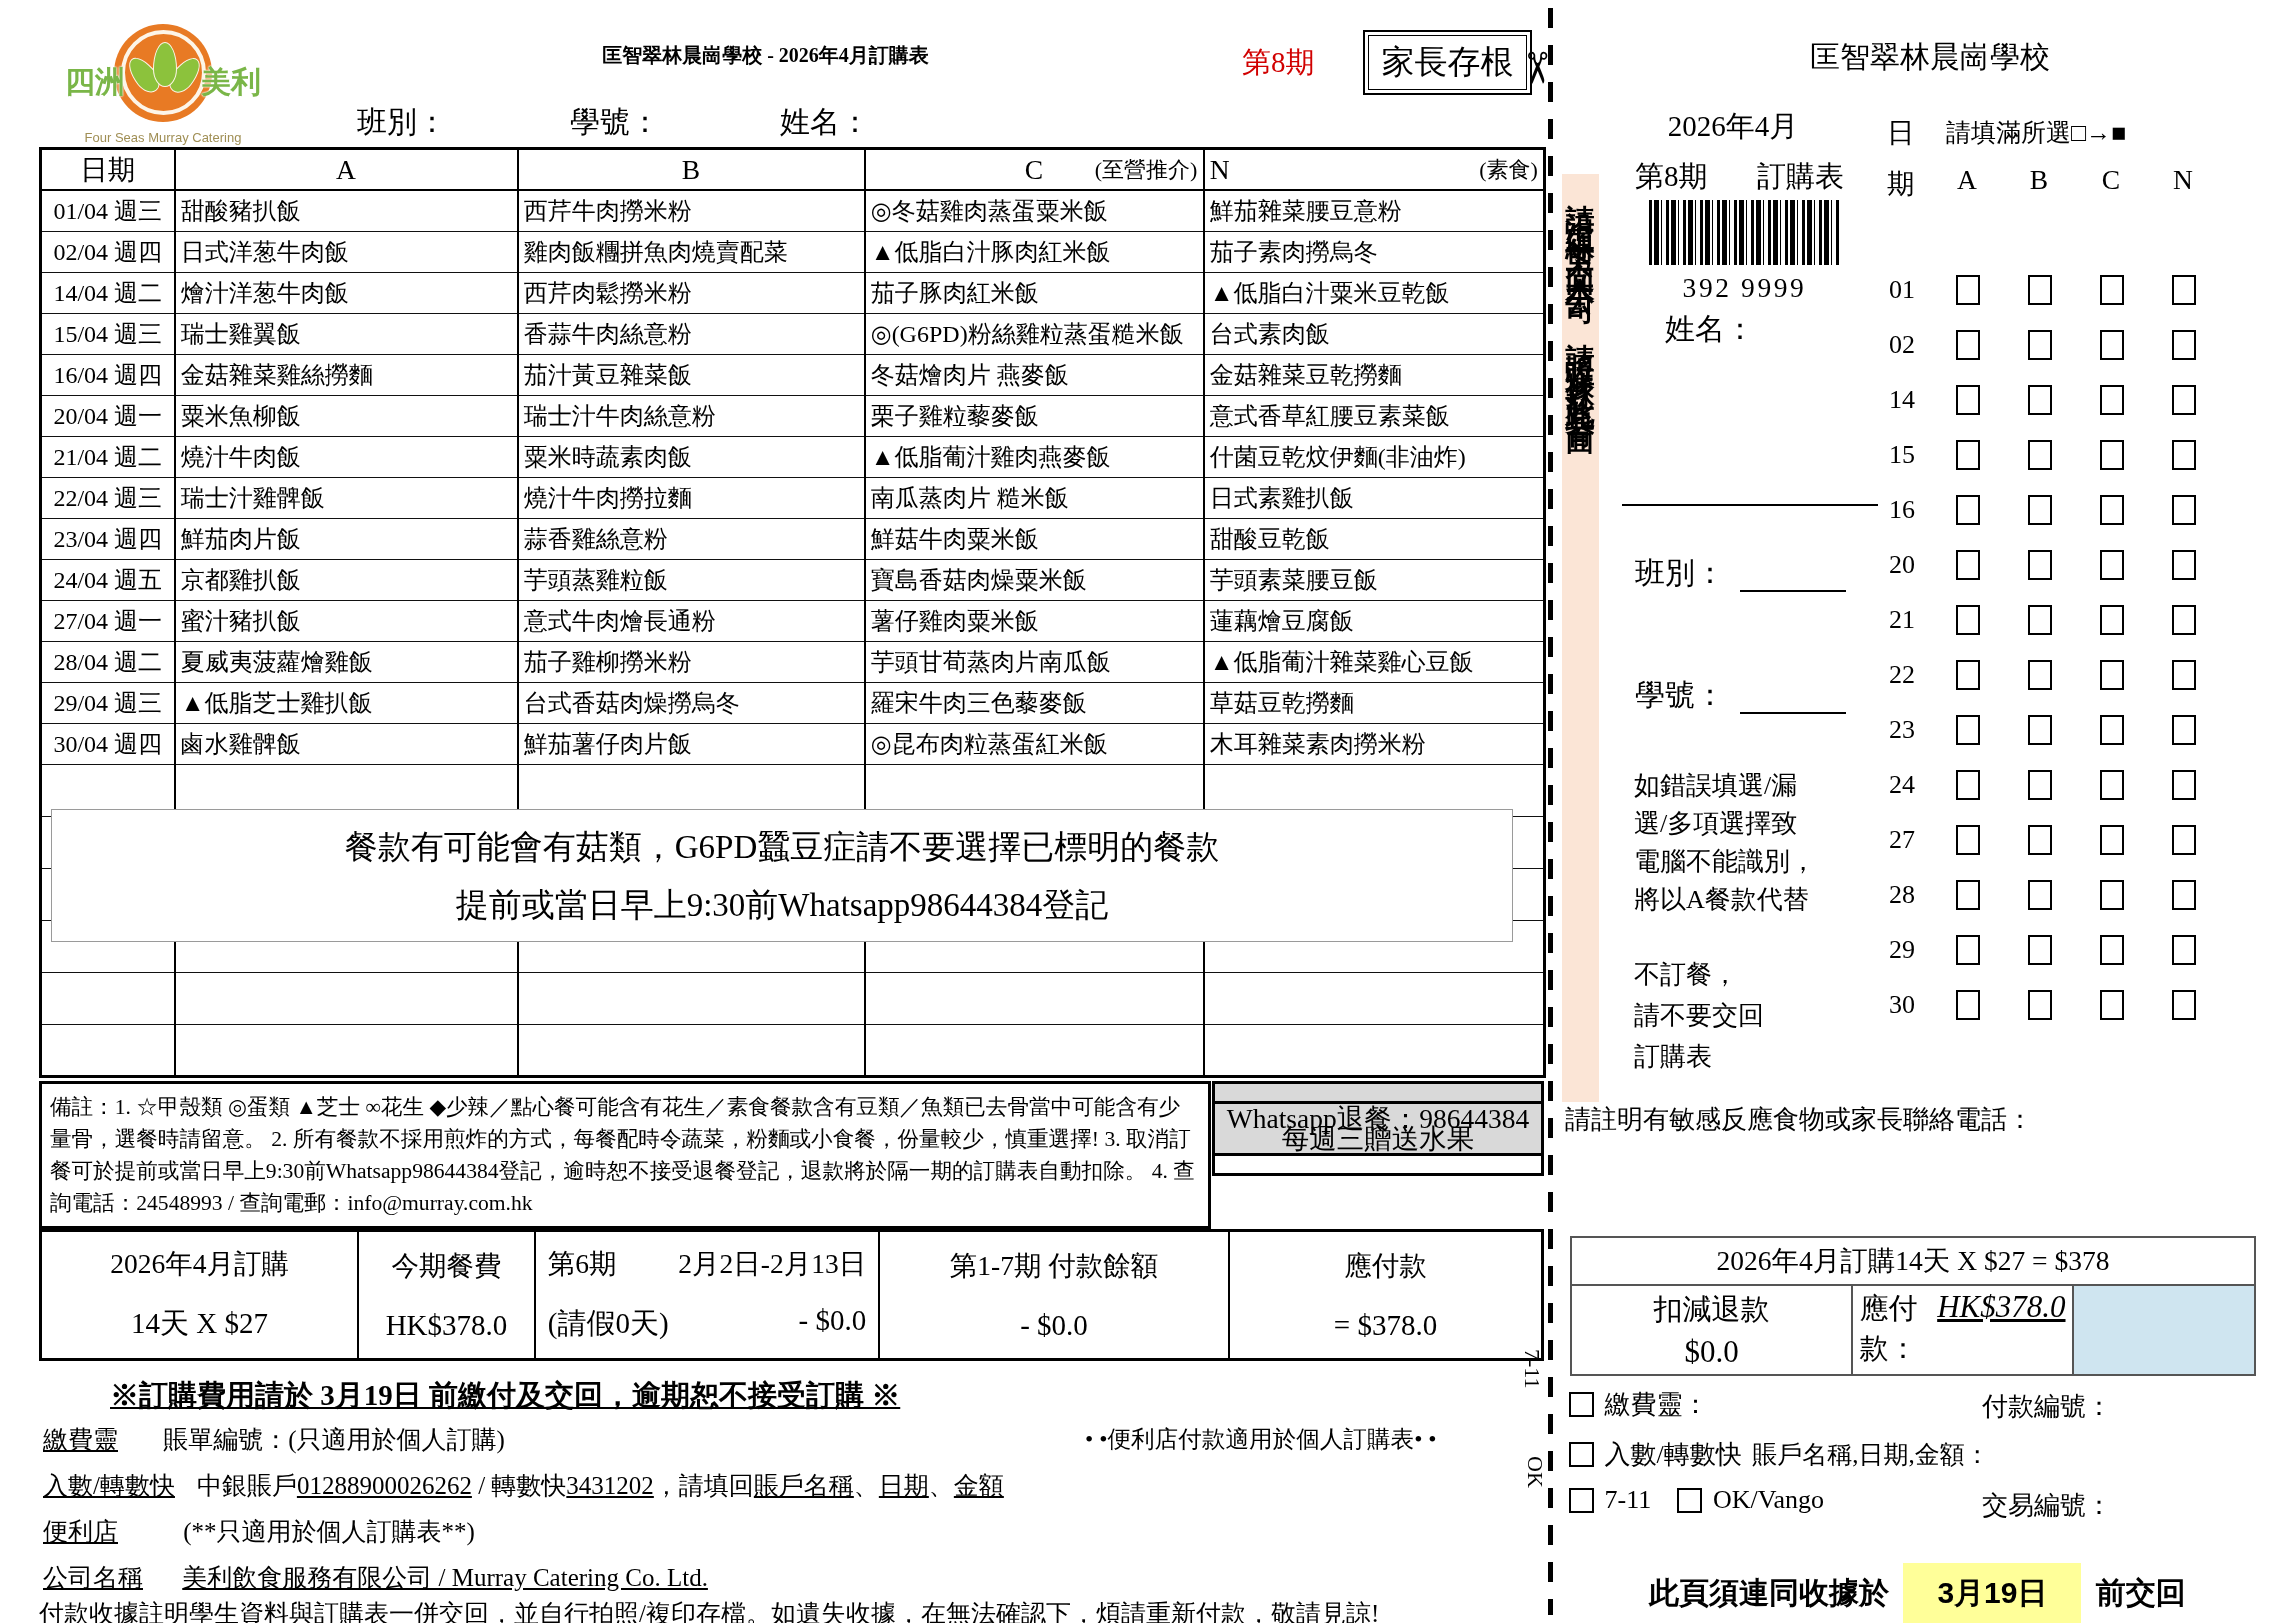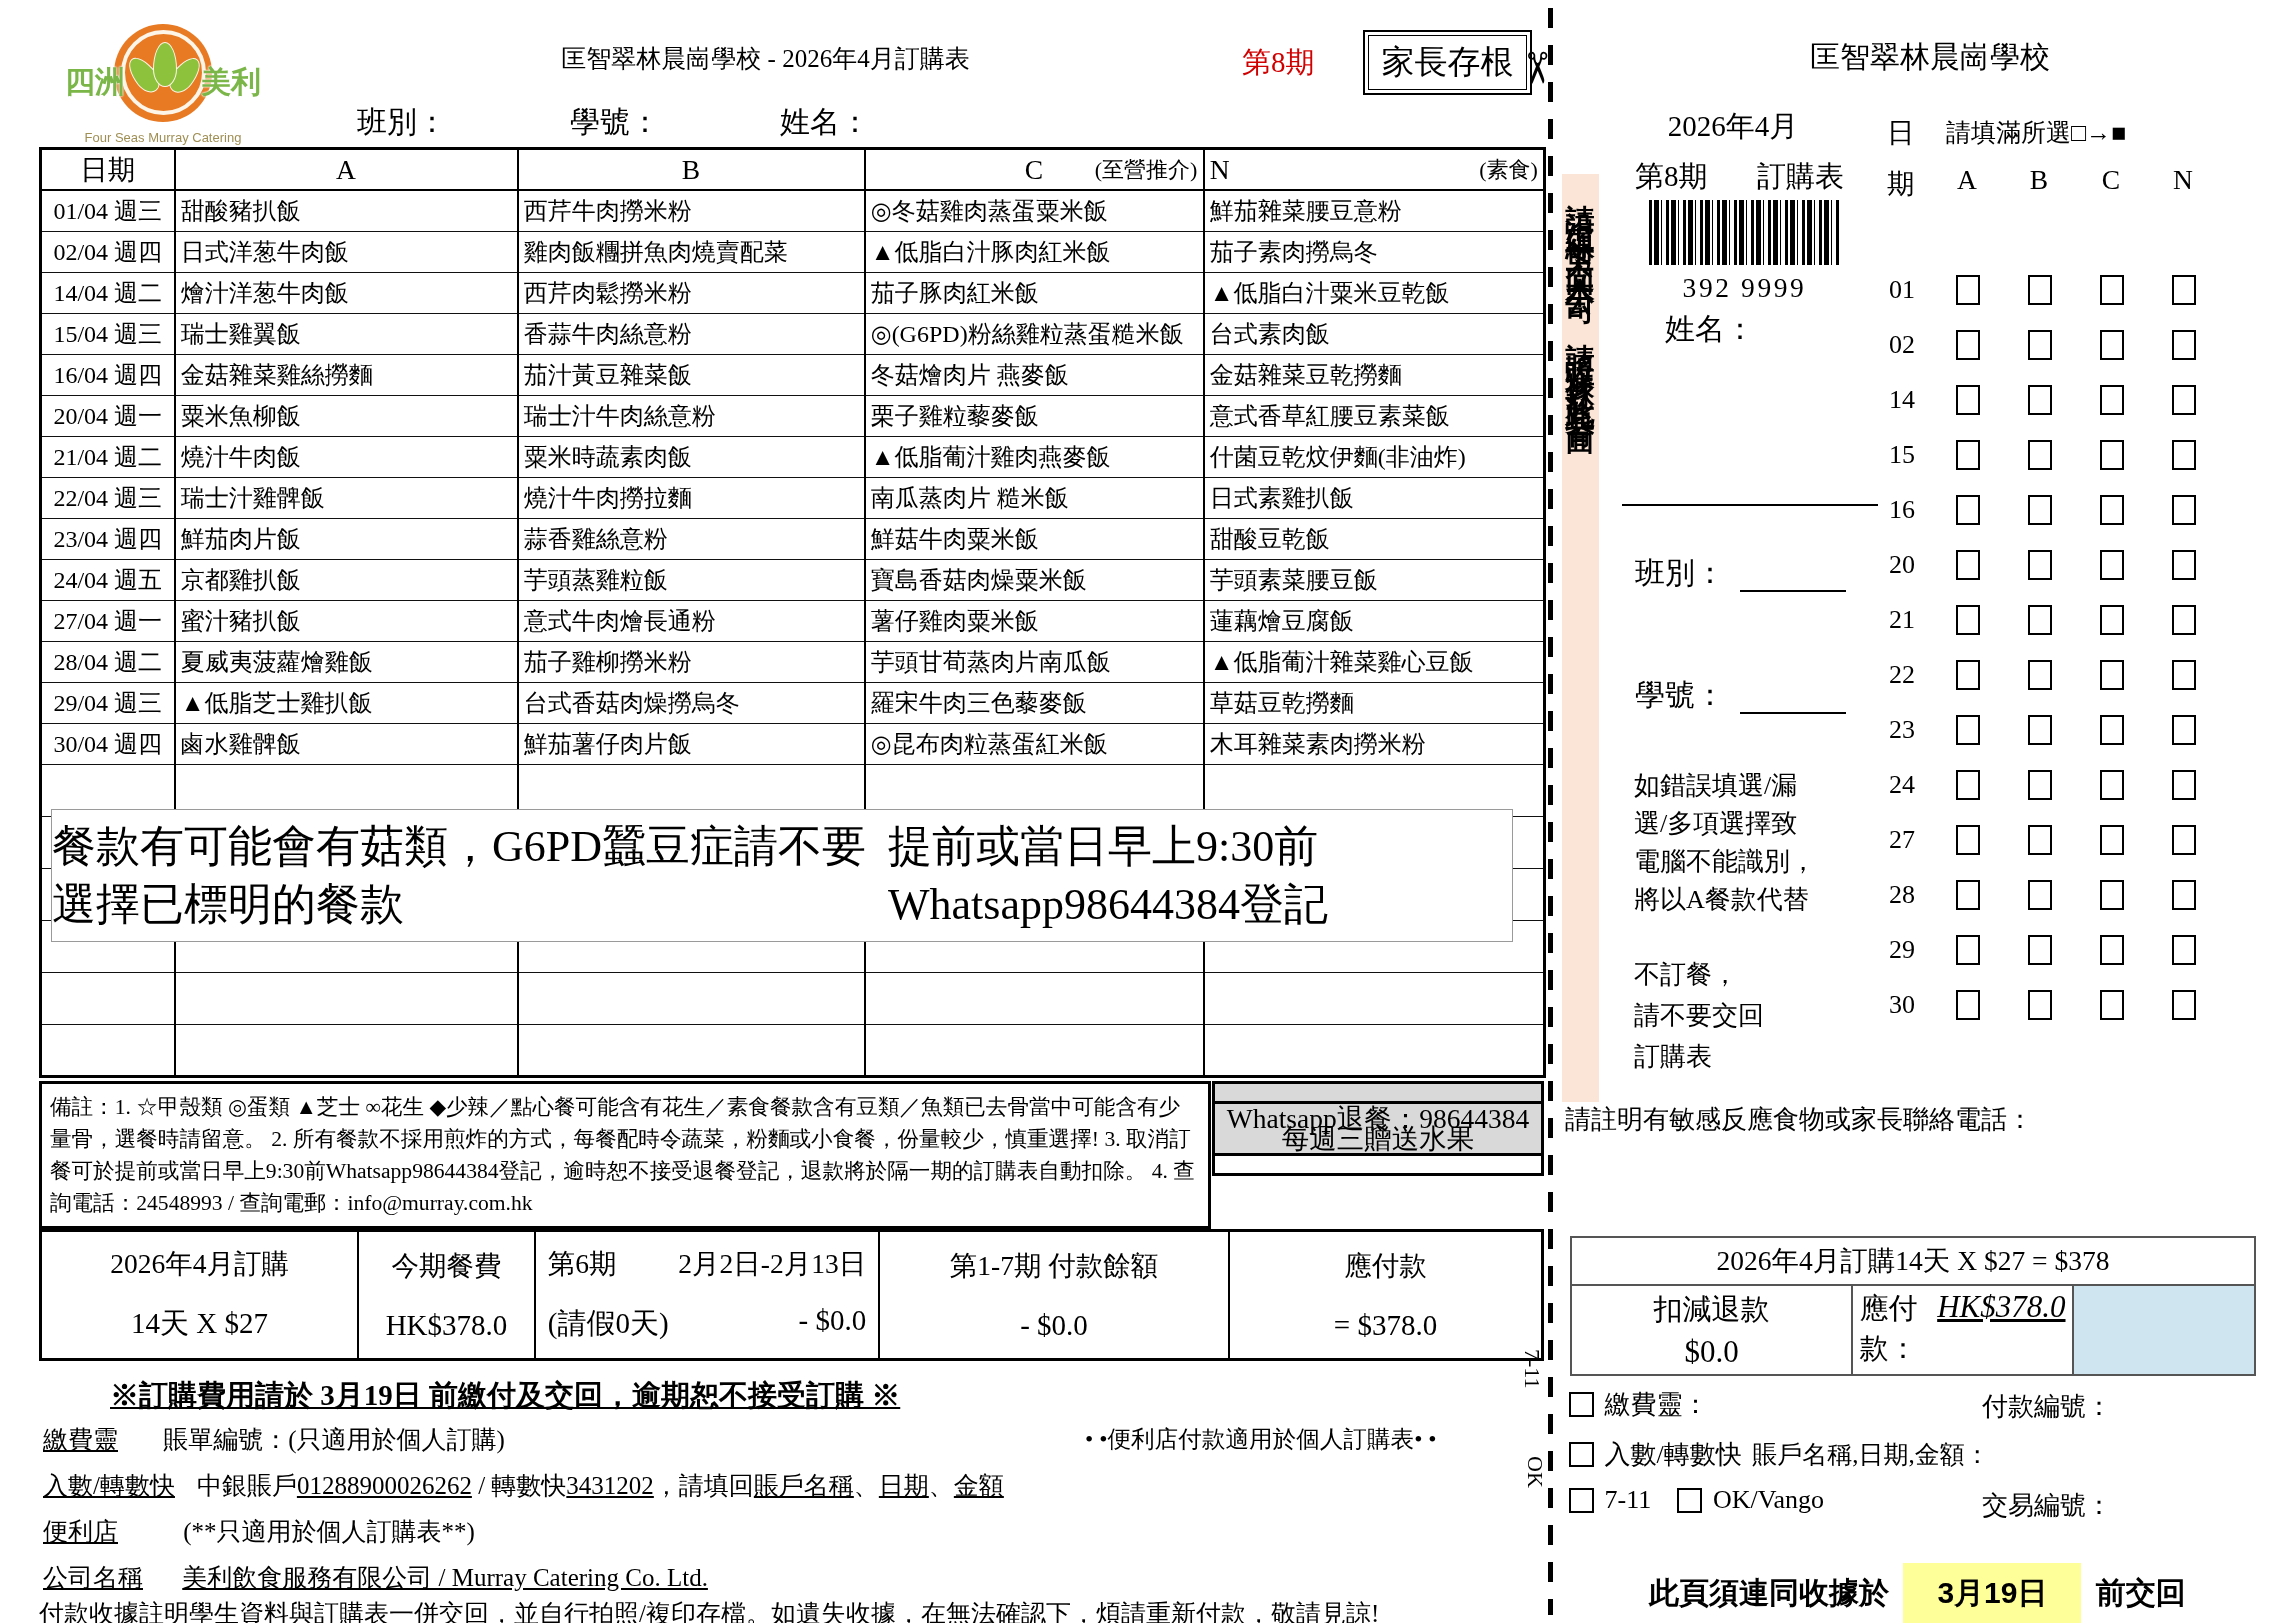--- a/index.html
+++ b/index.html
@@ -12,40 +12,40 @@
   .logo-disc::after{content:"";position:absolute;left:6.5px;top:6.5px;right:6.5px;bottom:6.5px;border-radius:50%;border:4.6px solid #fdf5e8;}
   .leaf{position:absolute;background:#8cc23c;border-radius:50% 50% 50% 50%/60% 60% 40% 40%;border:1.3px solid #fdf5e8;}
   .leaf.c{left:88px;top:18.3px;width:22px;height:43px;}
   .leaf.l{left:68px;top:31px;width:19.6px;height:38px;transform:rotate(-38deg);}
   .leaf.r{left:109px;top:31px;width:19.6px;height:38px;transform:rotate(38deg);}
   .logo-cn{position:absolute;top:38px;font-size:30px;font-weight:bold;color:#7ab648;
            text-shadow:0 0 2px #fff,0 0 2px #fff;}
   .logo-cn.left{left:0px;} .logo-cn.right{right:0px;}
   .logo-cap{position:absolute;left:0;right:0;bottom:-3.9px;text-align:center;font-size:13px;color:#a08f55;font-family:"Liberation Sans",sans-serif;}
   
-  .main-title{left:419px;top:42px;width:693px;text-align:center;font-size:25px;}
+  .main-title{left:419px;top:42px;width:693px;text-align:center;font-size:20px;font-weight:bold;}
   .issue{left:1242px;top:43px;font-size:29px;color:#d10000;}
   .stub-box{left:1363px;top:30px;width:169px;height:65px;border:2.6px solid #000;box-sizing:border-box;}
   .stub-box-in{position:absolute;left:2.6px;top:2.6px;right:2.6px;bottom:2.6px;border:1.3px solid #000;display:flex;align-items:center;justify-content:center;font-size:33px;}
   .hfield{top:102px;font-size:30px;}
   
   table.menu{position:absolute;left:39px;top:147px;width:1505px;border-collapse:collapse;table-layout:fixed;border:3.9px solid #000;}
   table.menu th,table.menu td{border:1.3px solid #111;padding:0 5.2px;font-weight:normal;overflow:hidden;}
   table.menu td+td,table.menu th+th{border-left:2.6px solid #000;}
   table.menu thead th{border-bottom:2.6px solid #000;font-size:27.5px;height:39px;}
   table.menu td{font-size:24px;white-space:nowrap;}
   tr.data{height:41px;}
   tr.er{height:52px;}
   td.dt{font-size:23.6px;text-align:center;padding:0 1.3px;}
   th.rel{position:relative;}
   .hnote{position:absolute;right:5.2px;top:50%;transform:translateY(-50%);font-size:22px;}
   th.nh{text-align:left;padding-left:34px;}
   
   .notice{left:51px;top:809px;width:1460px;height:131px;background:#fff;border:1.3px solid #9a9a9a;
-          display:flex;flex-direction:row;align-items:center;justify-content:center;font-size:44px;line-height:58px;}
+          display:flex;flex-direction:column;align-items:center;justify-content:center;font-size:33px;line-height:58px;}
   
   .remarks{left:39px;top:1081px;width:1172px;height:148px;border:3.3px solid #000;box-sizing:border-box;
            font-size:21.6px;line-height:32px;padding:6.5px 7.9px;}
   .wabox{left:1212px;top:1081px;width:332px;height:75px;border:3.3px solid #000;box-sizing:border-box;background:#d9d9d9;
          display:flex;align-items:center;justify-content:center;font-size:27.5px;}
   .fruitbox{left:1212px;top:1101px;width:332px;height:75px;border:3.3px solid #000;box-sizing:border-box;
          display:flex;align-items:center;justify-content:center;font-size:27.5px;}
   
   .paytbl{left:39px;top:1229px;width:1505px;height:132px;border:3.9px solid #000;box-sizing:border-box;display:flex;}
   .paytbl .pc{border-left:2.6px solid #000;box-sizing:border-box;display:flex;flex-direction:column;justify-content:space-around;align-items:center;padding:3.9px 0;}

